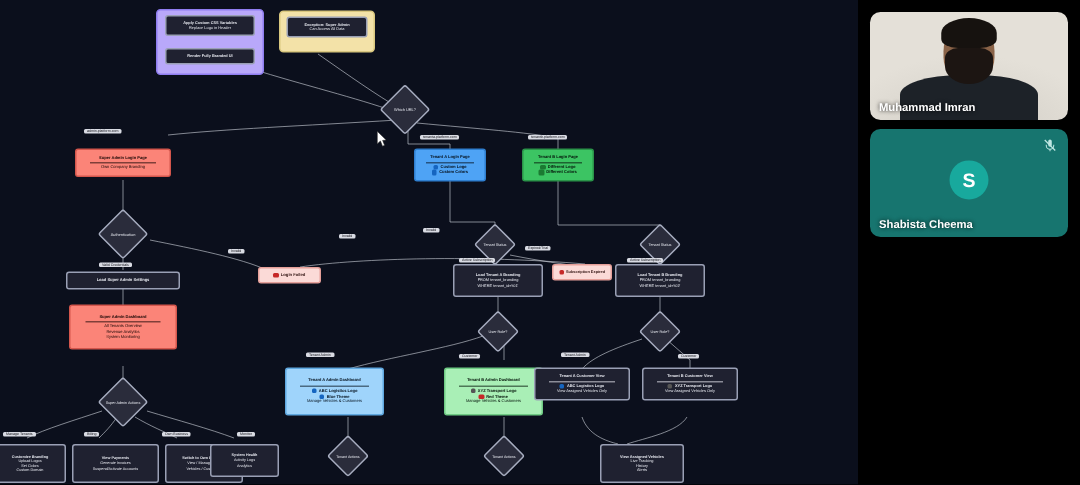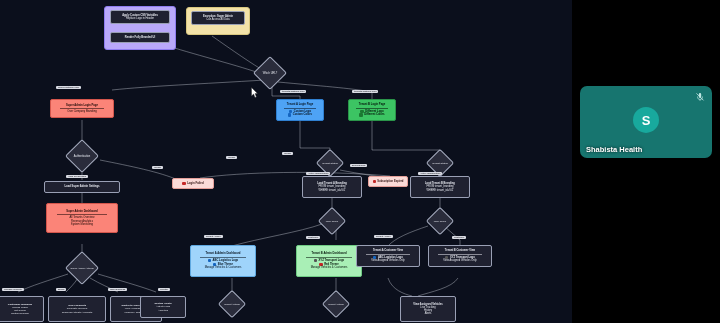--- a/index.html
+++ b/index.html
@@ -372,27 +372,34 @@
 
       <svg id="cursor" style="left:251px; top:87px;" viewBox="0 0 7 11">
         <path d="M0.5,0.5 L0.5,9 L2.6,7 L4,10.5 L5.4,9.9 L4.1,6.6 L6.5,6.4 Z" fill="#ffffff" stroke="#222" stroke-width="0.4"></path>
       </svg>
 
     </div>
   </div>
 
   <div id="rail">
 
+    <div class="tile tile-1">
+      <div class="t1-body"></div>
+      <div class="t1-head"></div>
+      <div class="t1-hair"></div>
+      <div class="t1-beard"></div>
+      <div class="name">Muhammad Imran</div>
+    </div>
 
     <div class="tile tile-2">
       <div class="t2-av">S</div>
       <svg class="t2-mute" viewBox="0 0 16 16">
         <path d="M8 1.6a1.9 1.9 0 0 1 1.9 1.9v3.9a1.9 1.9 0 0 1-3.8 0V3.5A1.9 1.9 0 0 1 8 1.6z" fill="#bfe7e3"></path>
         <path d="M4 7.2v.8a4 4 0 0 0 8 0v-.8" stroke="#bfe7e3" stroke-width="1.1" fill="none"></path>
         <path d="M8 12v2.2" stroke="#bfe7e3" stroke-width="1.1"></path>
         <path d="M2.4 2.2 L13.6 13.4" stroke="#bfe7e3" stroke-width="1.4"></path>
       </svg>
-      <div class="name">Shabista Health</div>
+      <div class="name">Shabista Cheema</div>
     </div>
 
 
   </div>
 </div>
 
 </body></html>

